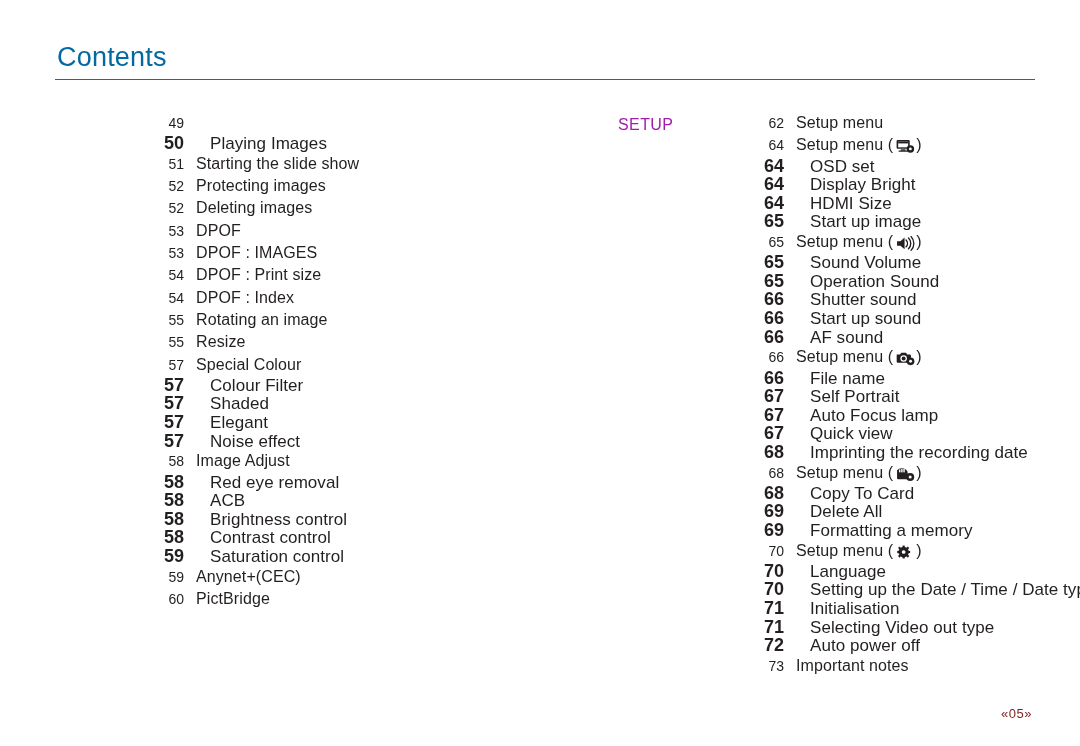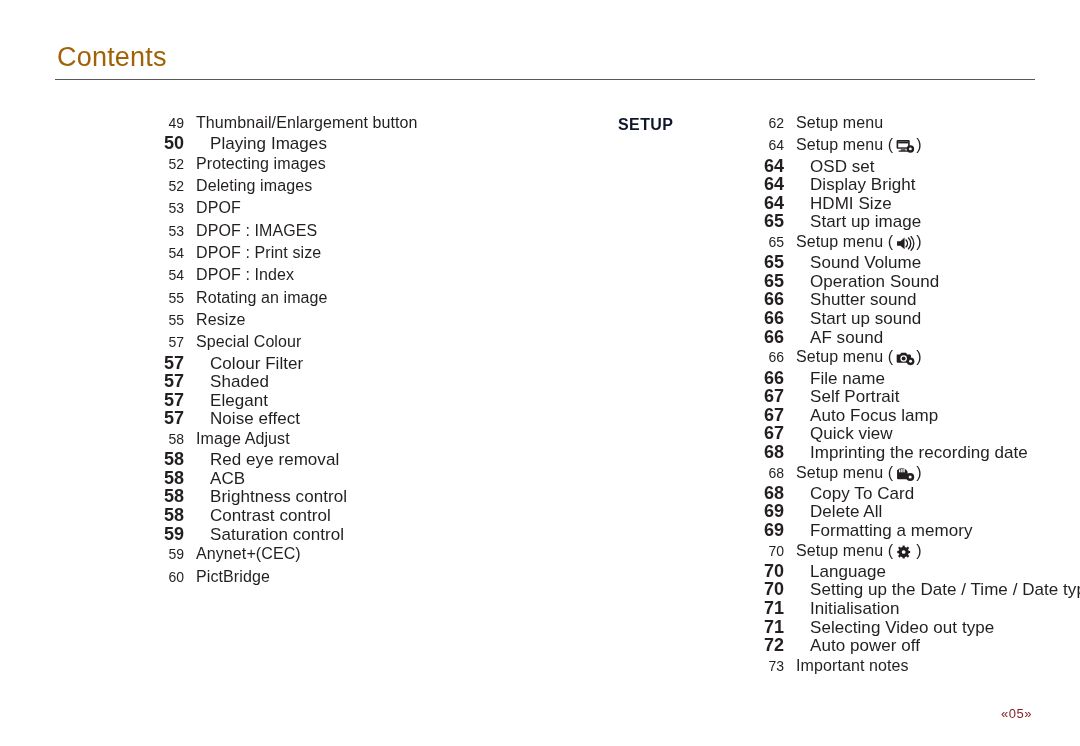--- a/index.html
+++ b/index.html
@@ -20,21 +20,21 @@
   .page-header {
     position: absolute;
     left: 55px;
     top: 42px;
     width: 980px;
   }
   .page-header .title {
     font-size: 27px;
     font-weight: 400;
     letter-spacing: 0.2px;
-    color: #a16207;
+    color: #0369a1;
     line-height: 30px;
     padding-left: 2px;
   }
   .header-rule {
     position: absolute;
     left: 55px;
     top: 79px;
     width: 980px;
     height: 1px;
     background: #58585b;
@@ -53,23 +53,22 @@
   }
   .column.left  { left: 150px;  width: 420px; }
   .column.right { left: 600px;  width: 470px; }
 
   .section-label {
     position: absolute;
     left: 18px;
     top: 4px;
     font-size: 16px;
     letter-spacing: 0.4px;
-    color: #0f172a;
+    color: #a21caf;
     white-space: nowrap;
-    font-weight: bold;
   }
 
   .entries {
     position: relative;
   }
   .column.left  .entries { margin-left: 0px; }
   .column.right .entries { margin-left: 150px; }
 
   
   .entry {
@@ -150,25 +149,28 @@
   <div class="title">Contents</div>
 </div>
 <div class="header-rule"></div>
 
 <div class="toc-columns">
   <div class="column left">
     <div class="section-label"></div>
     <div class="entries" id="entries-left">
         <div class="entry lvl1">
           <span class="num">49</span>
-          <span class="label">Thumbnail/Enlargement button</span>
         </div>
         <div class="entry lvl2">
           <span class="num">50</span>
           <span class="label">Playing Images</span>
+        </div>
+        <div class="entry lvl1">
+          <span class="num">51</span>
+          <span class="label">Starting the slide show</span>
         </div>
         <div class="entry lvl1">
           <span class="num">52</span>
           <span class="label">Protecting images</span>
         </div>
         <div class="entry lvl1">
           <span class="num">52</span>
           <span class="label">Deleting images</span>
         </div>
         <div class="entry lvl1">

